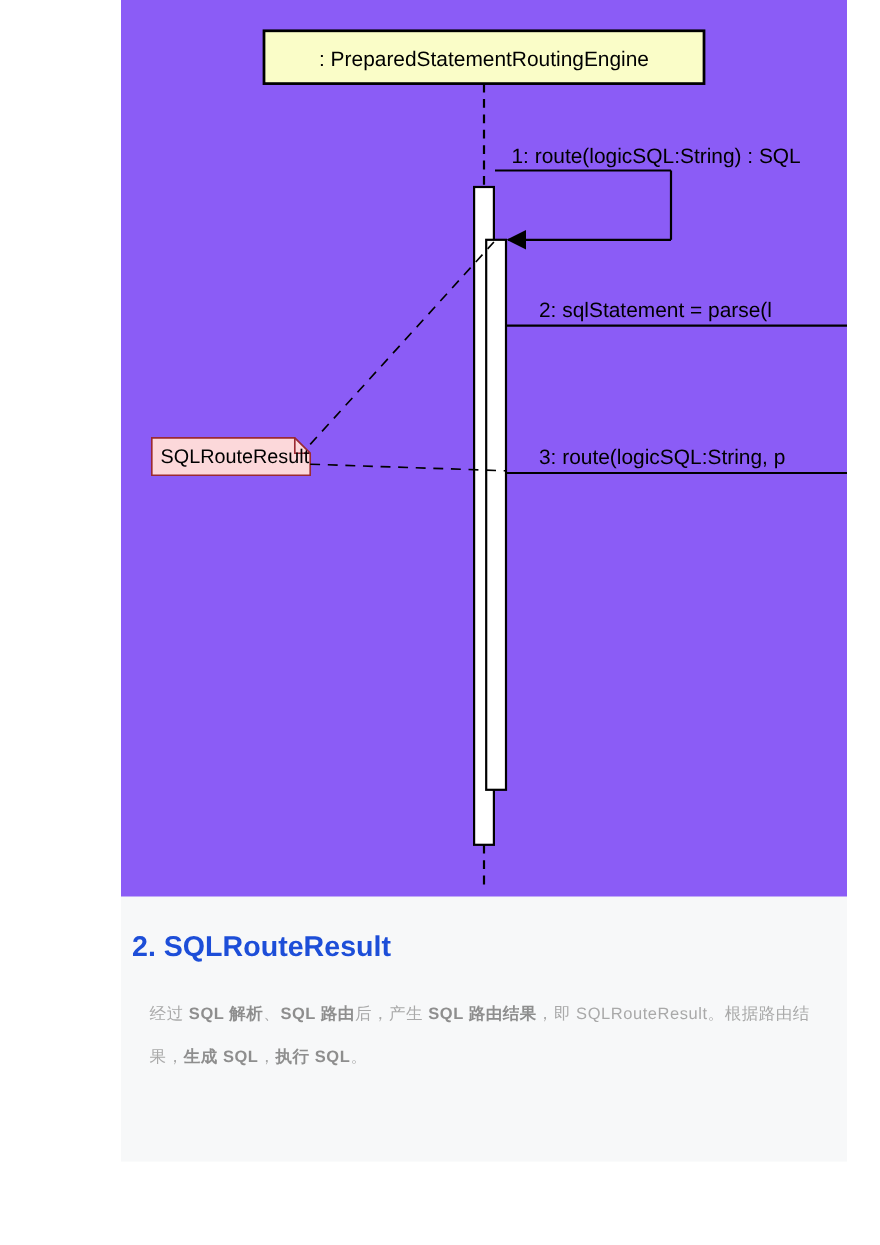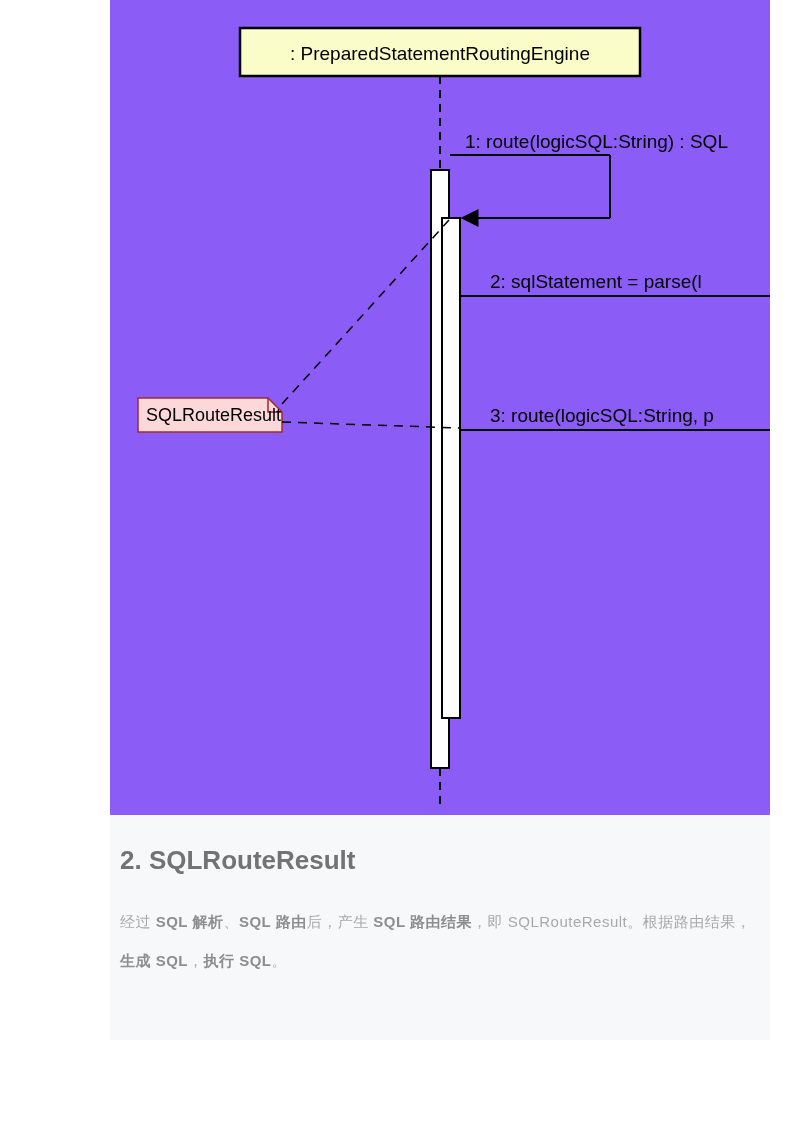--- a/index.html
+++ b/index.html
@@ -26,28 +26,28 @@
     position: absolute;
     left: 0;
     top: 0;
   }
   .section {
     padding: 0 10px 0 10px;
   }
   h2.section-title {
     font-size: 26px;
     font-weight: 700;
-    color: #737373;
+    color: #1d4ed8;
     margin: 30px 0 26px 0;
   }
   p.body {
     font-size: 15px;
     color: #a9a9a9;
     line-height: 2.6;
-    margin: 0;
+    margin: 16px;
     letter-spacing: 0.5px;
   }
   p.body b { color: #8e8e8e; font-weight: 700; }
 
   
   .svg-label { font-family: Arial, "Helvetica Neue", sans-serif; font-size: 19px; fill: #000; }
   .svg-msg   { font-family: Arial, "Helvetica Neue", sans-serif; font-size: 19px; fill: #000; }
 </style>
 </head>
 <body>

